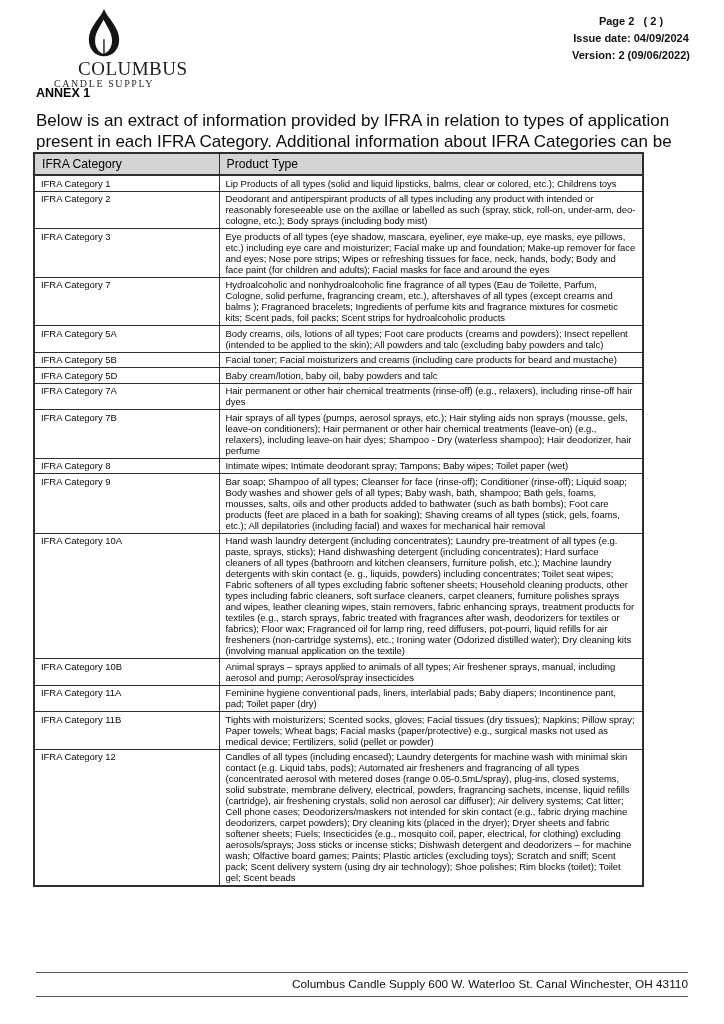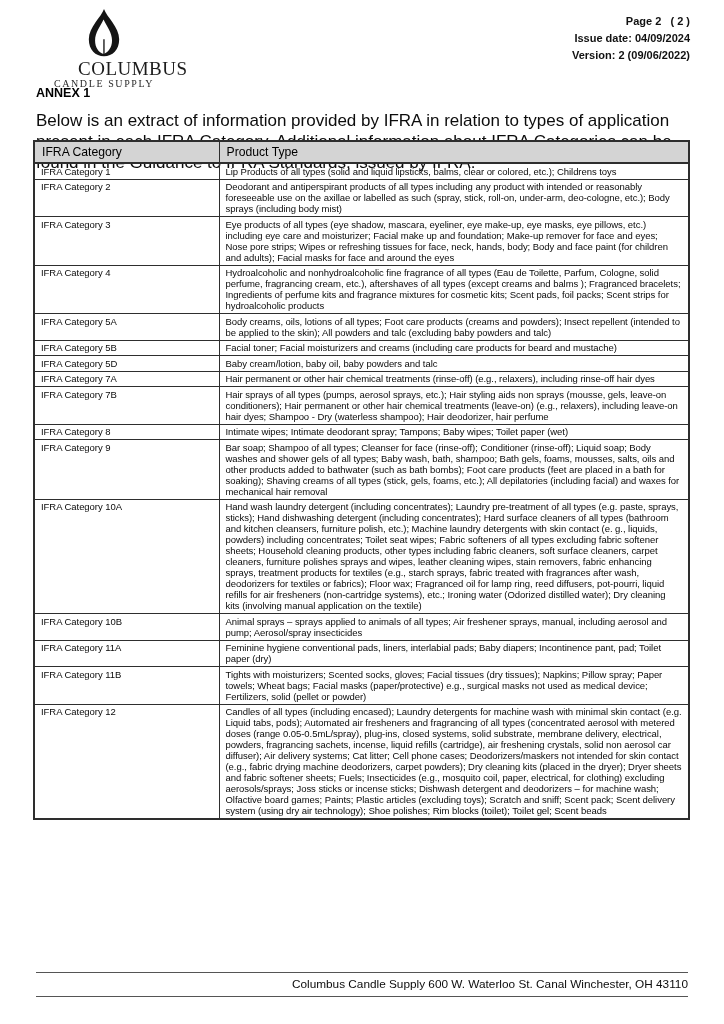--- a/index.html
+++ b/index.html
@@ -20,36 +20,36 @@
     font-size: 19px; letter-spacing: 0.5px; line-height: 19px;
     color: #1c1c1c; margin-top: 1px; white-space: nowrap; margin-left: 32px;
   }
   .logo-sub {
     font-family: "Liberation Serif", serif;
     font-size: 10px; letter-spacing: 1.6px; line-height: 12px;
     color: #2a2a2a; white-space: nowrap; text-align: center;
   }
 
   
-  .meta { position: absolute; top: 13px; right: 34px; text-align: right; }
+  .meta { position: absolute; top: 13px; right: 34px; text-align: center; }
   .meta div {
     font-size: 11px; font-weight: bold; line-height: 17px;
     color: #111; white-space: pre;
   }
 
   
   .annex-title { position: absolute; left: 36px; top: 86px; font-size: 12.5px; font-weight: bold; }
   .intro {
     position: absolute; left: 36px; top: 110px; width: 656px;
     font-size: 17px; line-height: 21px; color: #0c0c0c;
   }
 
   
   table.ifra {
-    position: absolute; left: 33px; top: 140px; width: 657px;
+    position: absolute; left: 33px; top: 152px; width: 611px;
     border-collapse: collapse; table-layout: fixed;
   }
   table.ifra col.c1 { width: 185px; }
   table.ifra th {
     background: #d4d4d4; text-align: left; font-weight: normal;
     font-size: 12.2px; padding: 3px 7px; border: 1px solid #2e2e2e;
     border-bottom: 2px solid #2e2e2e;
   }
   table.ifra td {
     font-size: 9.5px; line-height: 11px; letter-spacing: -0.05px;
@@ -111,21 +111,21 @@
         </tr>
         <tr>
           <td>IFRA Category 2</td>
           <td>Deodorant and antiperspirant products of all types including any product with intended or reasonably foreseeable use on the axillae or labelled as such (spray, stick, roll-on, under-arm, deo-cologne, etc.); Body sprays (including body mist)</td>
         </tr>
         <tr>
           <td>IFRA Category 3</td>
           <td>Eye products of all types (eye shadow, mascara, eyeliner, eye make-up, eye masks, eye pillows, etc.) including eye care and moisturizer; Facial make up and foundation; Make-up remover for face and eyes; Nose pore strips; Wipes or refreshing tissues for face, neck, hands, body; Body and face paint (for children and adults); Facial masks for face and around the eyes</td>
         </tr>
         <tr>
-          <td>IFRA Category 4</td>
+          <td>IFRA Category 7</td>
           <td>Hydroalcoholic and nonhydroalcoholic fine fragrance of all types (Eau de Toilette, Parfum, Cologne, solid perfume, fragrancing cream, etc.), aftershaves of all types (except creams and balms ); Fragranced bracelets; Ingredients of perfume kits and fragrance mixtures for cosmetic kits; Scent pads, foil packs; Scent strips for hydroalcoholic products</td>
         </tr>
         <tr>
           <td>IFRA Category 5A</td>
           <td>Body creams, oils, lotions of all types; Foot care products (creams and powders); Insect repellent (intended to be applied to the skin); All powders and talc (excluding baby powders and talc)</td>
         </tr>
         <tr>
           <td>IFRA Category 5B</td>
           <td>Facial toner; Facial moisturizers and creams (including care products for beard and mustache)</td>
         </tr>

